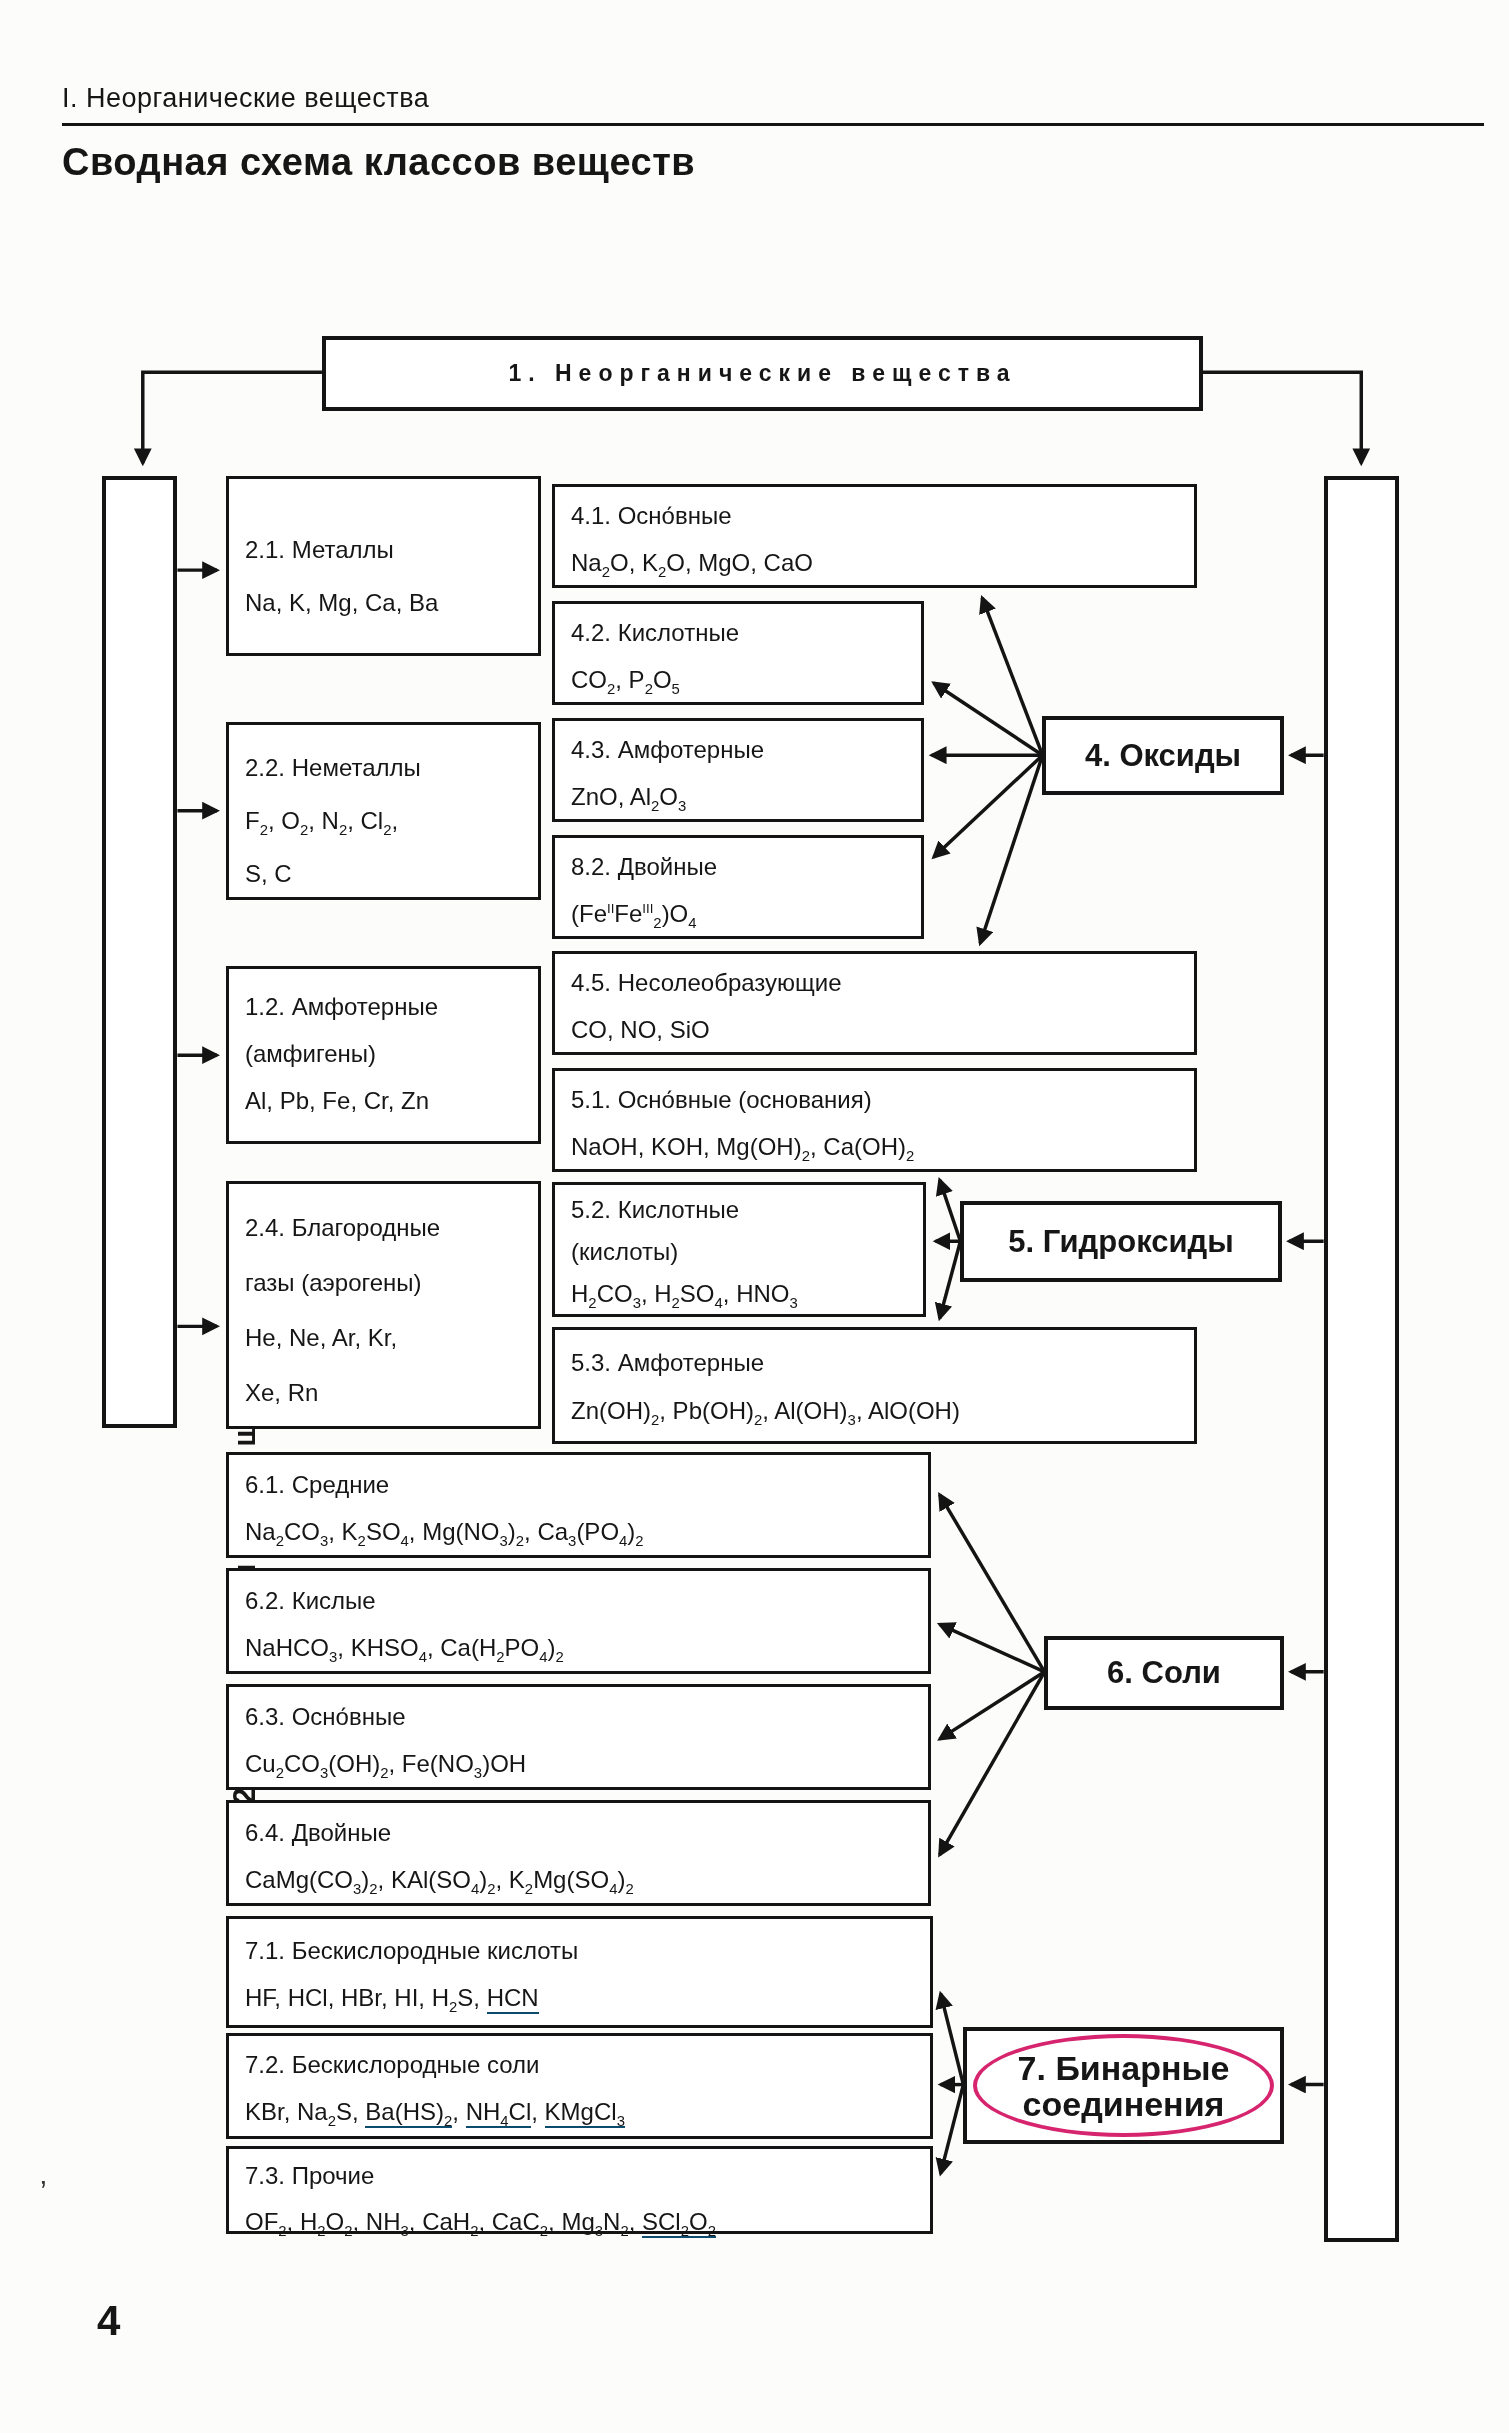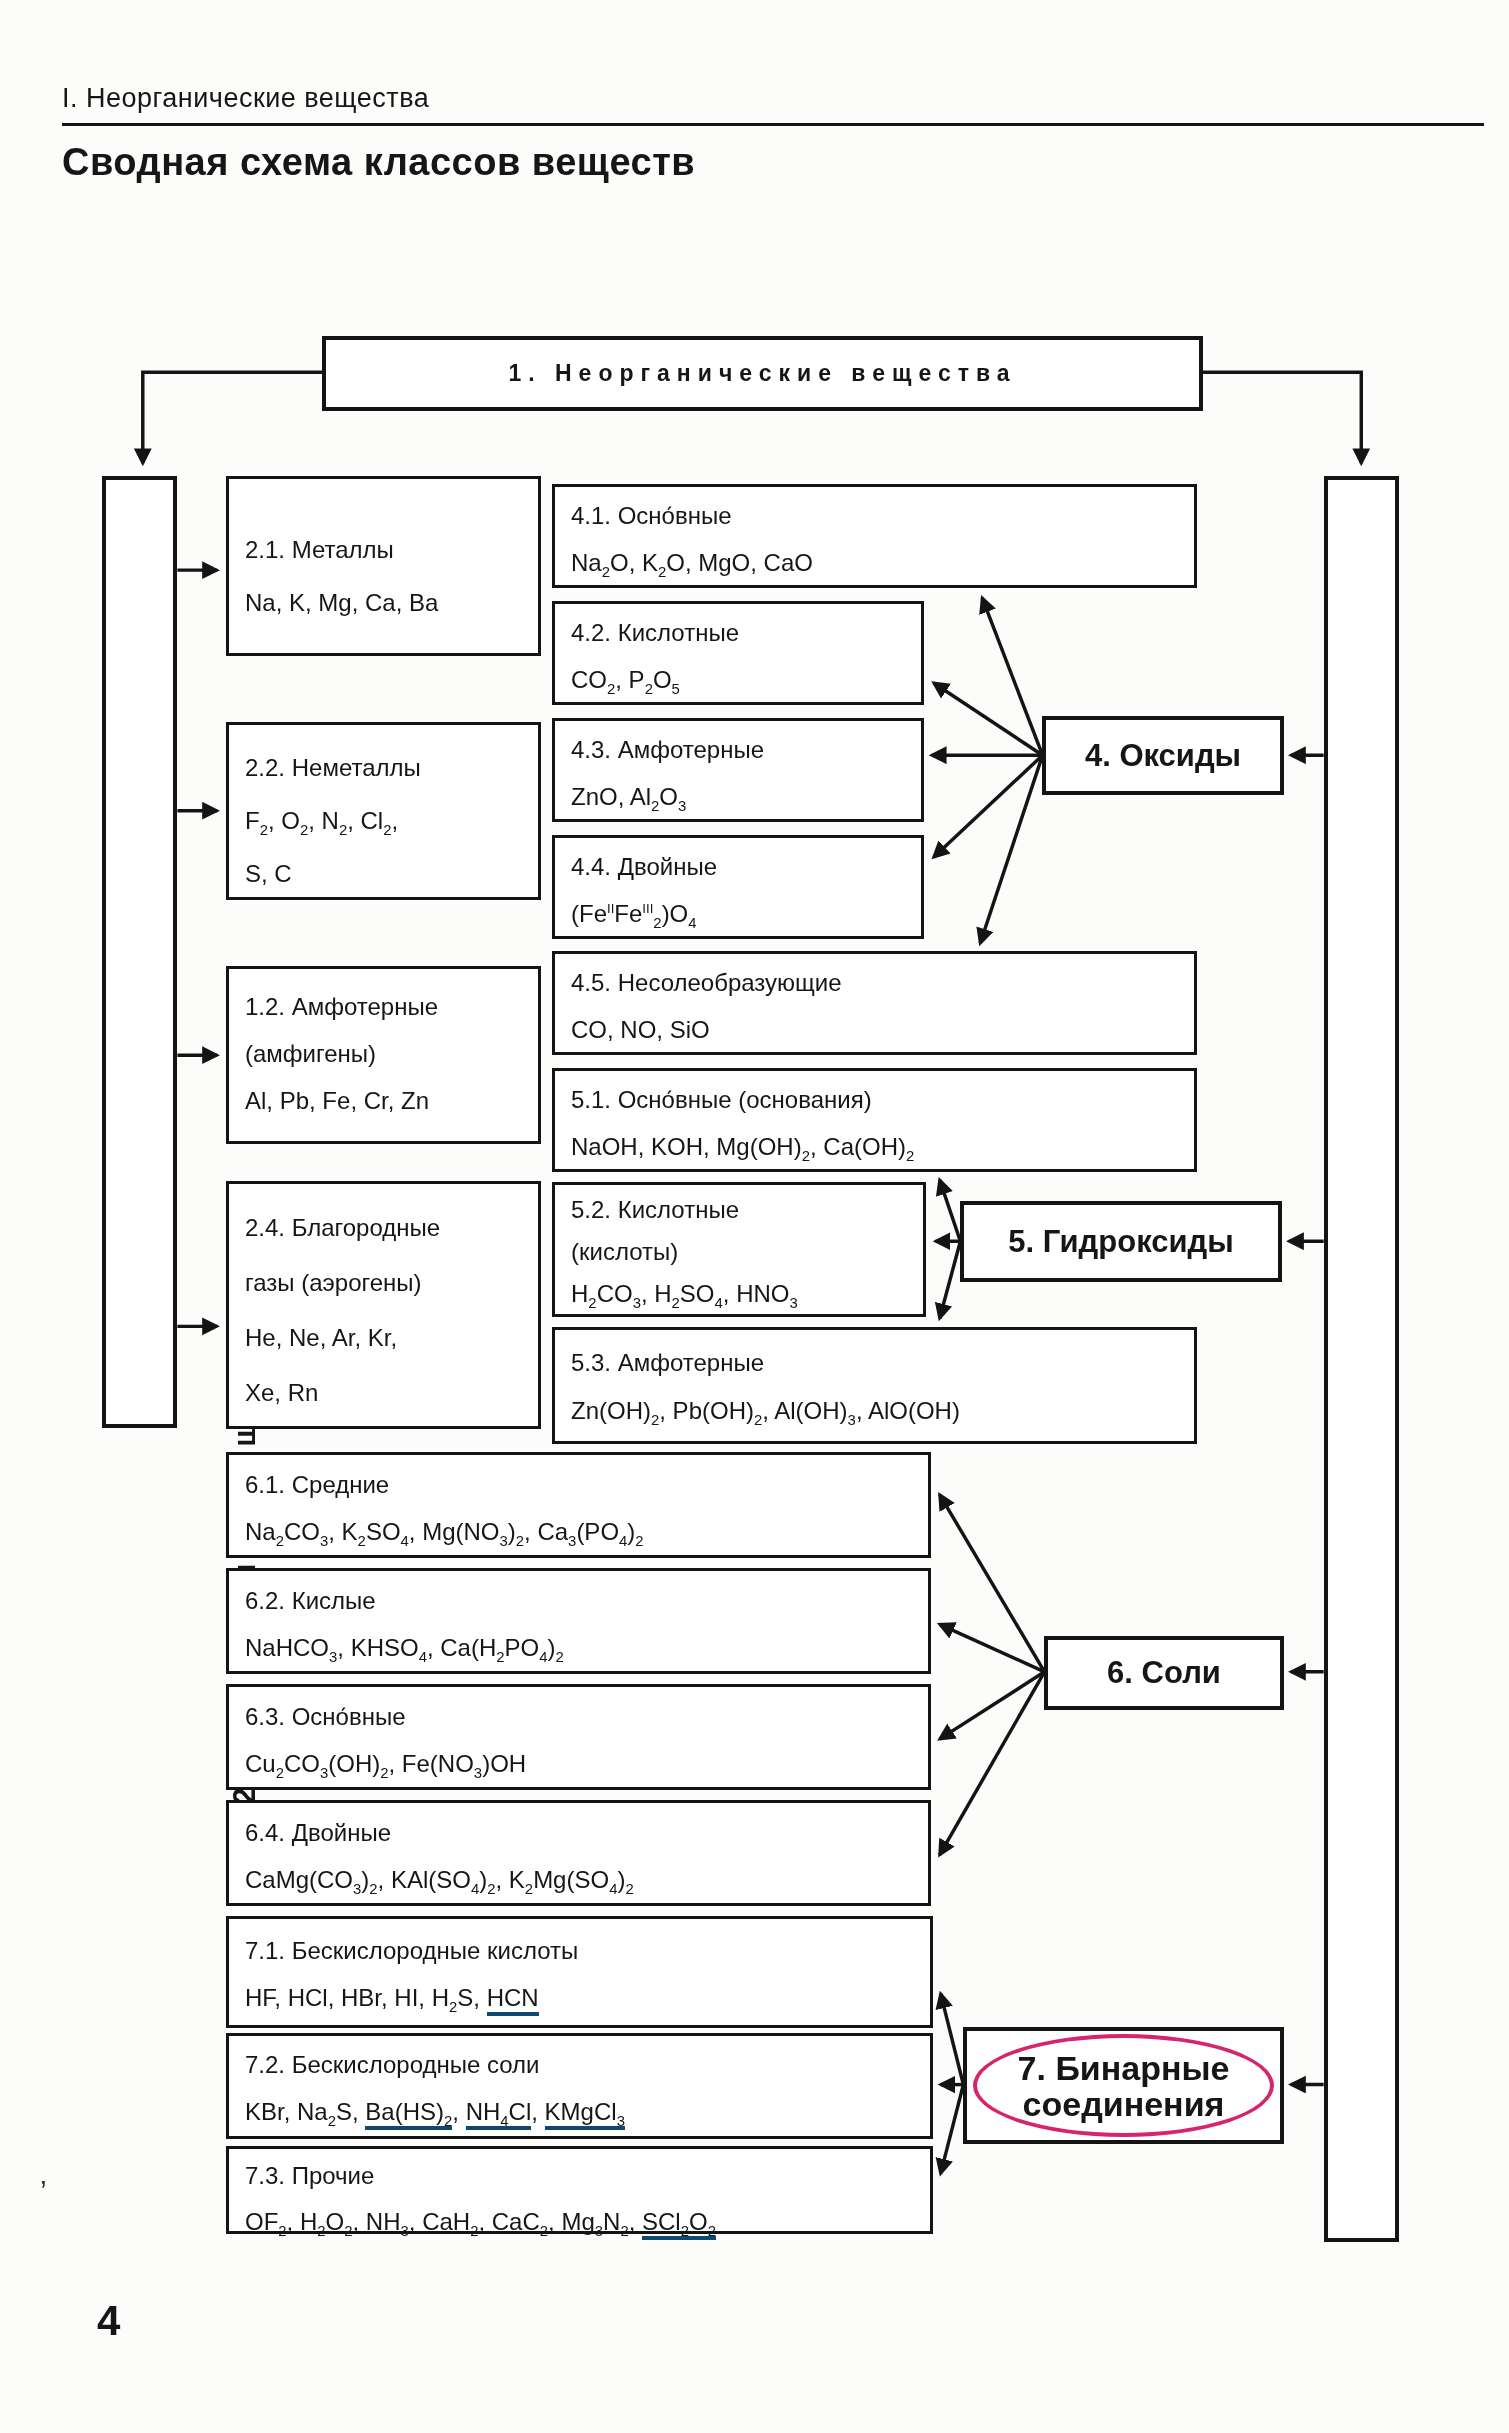--- a/index.html
+++ b/index.html
@@ -17,21 +17,21 @@
   #stray{left:40px;top:2174px;font-size:30px;color:#333;}
 
   svg.wires{position:absolute;left:0;top:0;pointer-events:none;}
 
   .box{position:absolute;box-sizing:border-box;background:#fff;border:3px solid #141414;}
   .thick{border-width:4px;}
   .cbox{font-size:24px;padding-left:16px;white-space:nowrap;}
   .cbox div{height:var(--lh);line-height:var(--lh);}
   sub{font-size:.62em;line-height:0;}
   sup{font-size:.55em;line-height:0;}
-  .ru{border-bottom:4px solid #0c4a6e;padding-bottom:1px;}
+  .ru{border-bottom:2px solid #0c4a6e;padding-bottom:1px;}
 
   #root-box{display:flex;align-items:center;justify-content:center;
     font-size:23px;font-weight:bold;letter-spacing:7px;}
   .hub{display:flex;align-items:center;justify-content:center;
     font-weight:bold;font-size:31px;text-align:center;}
   #hub-binary{flex-direction:column;font-size:34px;line-height:36px;}
   #binary-ellipse{position:absolute;left:6px;right:6px;top:3px;bottom:3px;
     border:4px solid #d6246e;border-radius:50%;}
   .rail{background:#fff;}
   .vlabel{position:absolute;height:50px;line-height:50px;text-align:center;
@@ -125,21 +125,21 @@
   </div>
   <div class="box cbox" style="left:552px;top:601px;width:372px;height:104px;padding-top:5px;--lh:47px">
     <div>4.2. Кислотные</div>
     <div>CO<sub>2</sub>, P<sub>2</sub>O<sub>5</sub></div>
   </div>
   <div class="box cbox" style="left:552px;top:718px;width:372px;height:104px;padding-top:5px;--lh:47px">
     <div>4.3. Амфотерные</div>
     <div>ZnO, Al<sub>2</sub>O<sub>3</sub></div>
   </div>
   <div class="box cbox" style="left:552px;top:835px;width:372px;height:104px;padding-top:5px;--lh:47px">
-    <div>4.4. Двойные</div>
+    <div>8.2. Двойные</div>
     <div>(Fe<sup>II</sup>Fe<sup>III</sup><sub>2</sub>)O<sub>4</sub></div>
   </div>
   <div class="box cbox" style="left:552px;top:951px;width:645px;height:104px;padding-top:5px;--lh:47px">
     <div>4.5. Несолеобразующие</div>
     <div>CO, NO, SiO</div>
   </div>
 
   <div class="box cbox" style="left:552px;top:1068px;width:645px;height:104px;padding-top:5px;--lh:47px">
     <div>5.1. Осно́вные (основания)</div>
     <div>NaOH, KOH, Mg(OH)<sub>2</sub>, Ca(OH)<sub>2</sub></div>

